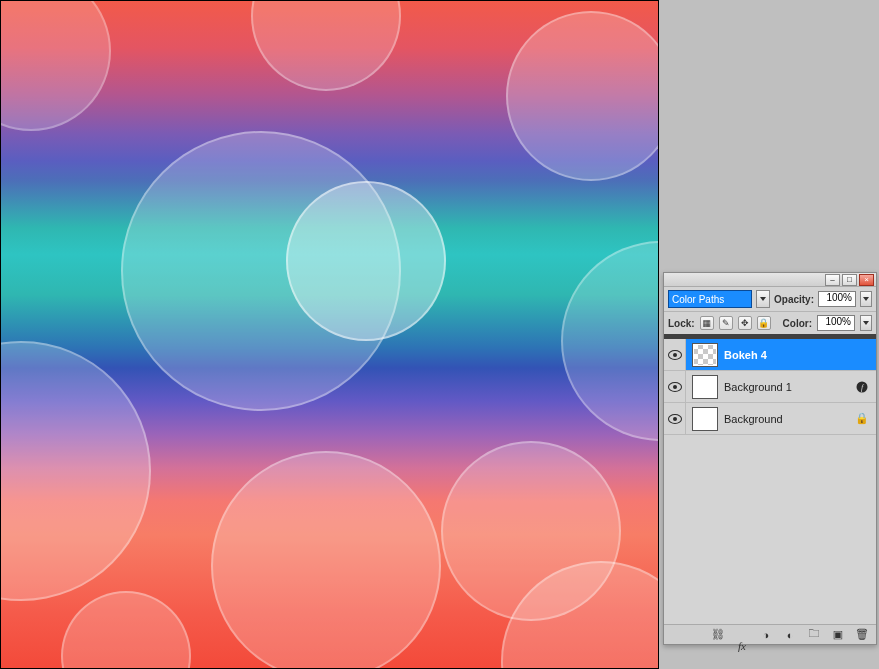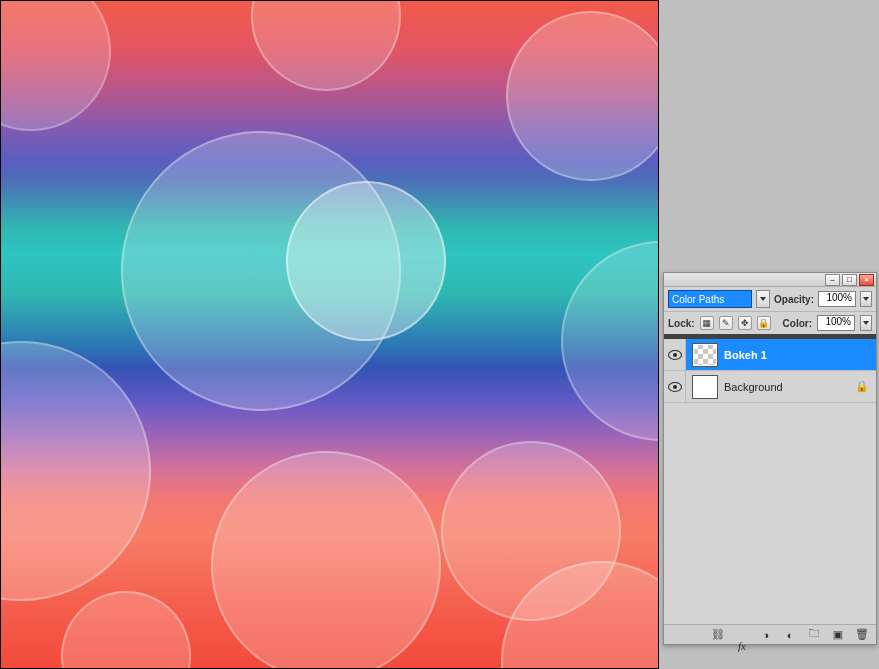--- a/index.html
+++ b/index.html
@@ -325,23 +325,36 @@
     <div class="arrow-slider"></div>
   </div>
 
   <div class="layers-list">
 
     <div class="layer-row selected">
       <div class="vis">
           <div class="eye-icon"></div>
         </div>
       <div class="thumb checker"></div>
-      <div class="layer-label">Bokeh 1</div>
+      <div class="layer-label">Bokeh 4</div>
     </div>
 
+    <div class="layer-row">
+      <div class="vis">
+          <div class="eye-icon"></div>
+        </div>
+      <div class="thumb"></div>
+      <div class="layer-label">Background 1</div>
+      <div class="right-ico">
+          <svg width="14" height="14" viewBox="0 0 14 14">
+            <circle cx="7" cy="7" r="5.5" fill="#2a2a2a"></circle>
+            <text x="7" y="10" font-size="8" text-anchor="middle" fill="#ddd" font-style="italic" font-family="serif">f</text>
+          </svg>
+        </div>
+    </div>
 
     <div class="layer-row">
       <div class="vis">
           <div class="eye-icon"></div>
         </div>
       <div class="thumb"></div>
       <div class="layer-label italic">Background</div>
       <div class="right-ico">🔒</div>
     </div>
 

